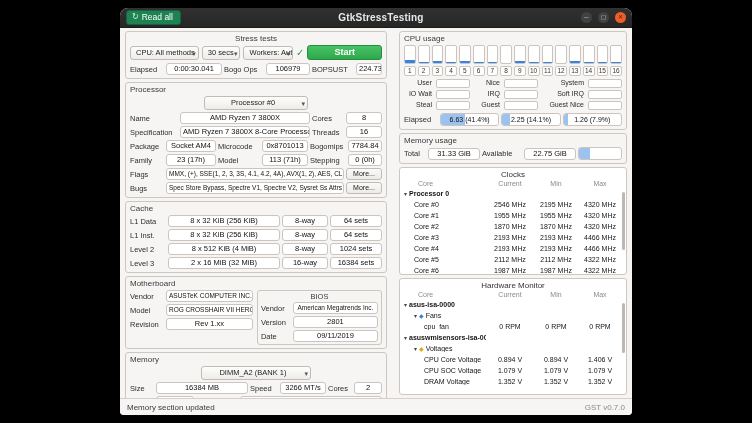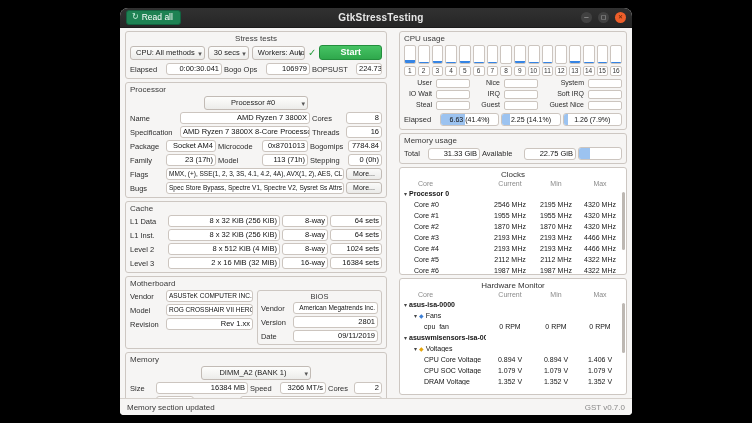--- a/index.html
+++ b/index.html
@@ -22,31 +22,31 @@
   .content{position:absolute;top:20px;bottom:17px;left:0;right:0;display:flex;gap:12px;padding:3px 5px}
   .col-left{width:262px;display:flex;flex-direction:column;gap:3px}
   .col-right{flex:1;min-width:0;display:flex;flex-direction:column;gap:3px}
   .frame{border:1px solid #cdc7c2;border-radius:3px;padding:2px 4px 3px;background:#f6f5f4}
   .frame-title{font-size:8px;color:#3a3a3a;margin-bottom:2px;white-space:nowrap}
   .frame-title.center{text-align:center}
   .grid{display:grid;gap:2px;margin-bottom:2px;align-items:center}
   .grid:last-child{margin-bottom:0}
   .lbl{font-size:7.5px;color:#2d2d2d;white-space:nowrap;overflow:hidden}
   .box{background:#fff;border:1px solid #ccc5bf;border-radius:3px;font-size:7.5px;color:#111;
-    text-align:right;height:12px;line-height:10px;padding:0 2px;white-space:nowrap;overflow:hidden}
+    text-align:center;height:12px;line-height:10px;padding:0 2px;white-space:nowrap;overflow:hidden}
   .box.tiny{font-size:6.5px}
   .combo{background:linear-gradient(#fdfdfc,#ececea);border:1px solid #c2bbb5;border-radius:3px;
     font-size:7.5px;color:#222;height:14px;line-height:12px;padding:0 11px 0 5px;position:relative;
     white-space:nowrap;overflow:hidden;cursor:pointer}
   .combo:after{content:"▾";position:absolute;right:2px;top:1px;font-size:7px;color:#555}
   .combo.centered{margin:0 auto 2px auto;width:104px;text-align:center}
   .btn{background:linear-gradient(#fafaf9,#ebebe9);border:1px solid #c2bbb5;border-radius:3px;
     font-size:7px;height:12px;line-height:10px;padding:0 3px;text-align:center;color:#222;cursor:pointer;white-space:nowrap}
   .btn-start{background:linear-gradient(#46c364,#2fa84c);border:1px solid #238e3d;color:#fff;
-    font-weight:bold;font-size:9px;height:15px;line-height:13px;padding:0 20px;border-radius:3px;cursor:pointer}
+    font-weight:bold;font-size:9px;height:15px;line-height:13px;padding:0 26px;border-radius:3px;cursor:pointer}
   .check{color:#2ea043;font-size:10px;font-weight:bold;line-height:14px}
   
   .ctrl-row{display:flex;align-items:flex-end;gap:3px;margin-bottom:3px}
   
   .gr-stress{grid-template-columns:34px 56px 40px 44px 42px 1fr}
   .gr-name{grid-template-columns:48px 1fr 32px 36px}
   .gr-six{grid-template-columns:34px 50px 42px 46px 36px 1fr}
   .gr-flags{grid-template-columns:34px 1fr 36px}
   .gr-cache{grid-template-columns:36px 1fr 46px 52px}
   .gr-mobo{grid-template-columns:34px 1fr}

